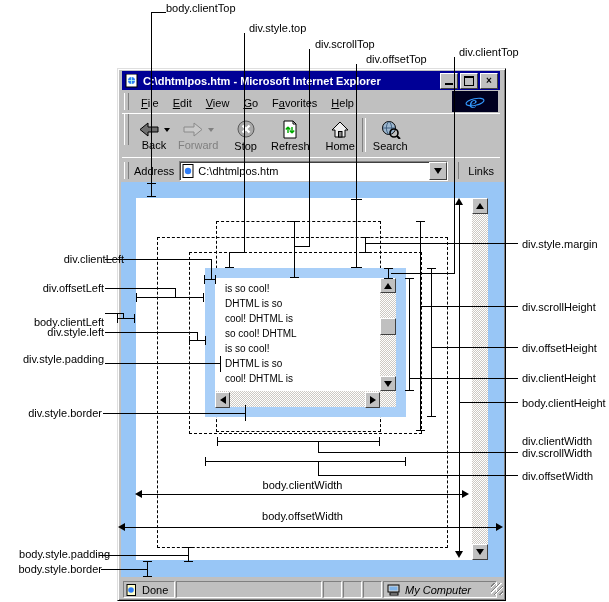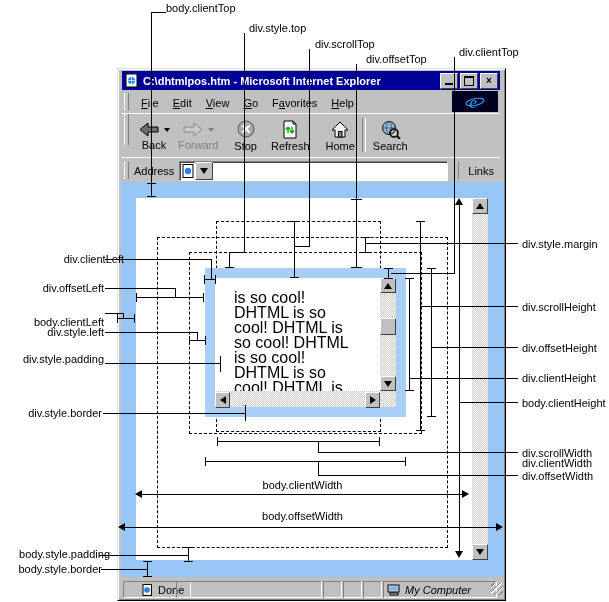--- a/index.html
+++ b/index.html
@@ -59,21 +59,21 @@
   #body-scroll{position:absolute;left:472px;top:198px;width:16px;height:362px;z-index:1;}
   .sbtn{position:absolute;display:flex;align-items:center;justify-content:center;}
   .tri-u{width:0;height:0;border:4px solid transparent;border-bottom:6px solid #000;border-top:none;}
   .tri-d{width:0;height:0;border:4px solid transparent;border-top:6px solid #000;border-bottom:none;}
   .tri-l{width:0;height:0;border:4px solid transparent;border-right:6px solid #000;border-left:none;}
   .tri-r{width:0;height:0;border:4px solid transparent;border-left:6px solid #000;border-right:none;}
   
   #cool-div{position:absolute;left:205px;top:268px;width:201px;height:149px;background:#a9cff8;z-index:3;}
   #cool-white{position:absolute;left:215px;top:278px;width:181px;height:129px;background:#fff;z-index:3;}
   #cool-text{position:absolute;left:215px;top:278px;width:165px;height:113px;overflow:hidden;z-index:3;
-             font-size:16px;line-height:15px;white-space:pre-line;padding-left:7px;box-sizing:border-box;margin:12px;}
+             font-size:10px;line-height:15px;white-space:pre-line;padding-left:7px;box-sizing:border-box;margin:3px;}
   
   #statusbar{position:absolute;left:121px;top:579px;width:383px;height:20px;background:#c0c0c0;z-index:1;}
   .spanel{position:absolute;top:2px;height:15px;border:1px solid;border-color:#808080 #fff #fff #808080;
           display:flex;align-items:center;font-size:11px;}
   #resize-grip{position:absolute;right:1px;top:4px;width:12px;height:12px;
     background:repeating-linear-gradient(135deg,transparent 0 2px,#808080 2px 3px,#fff 3px 4px);}
 </style>
 </head>
 <body>
 
@@ -166,20 +166,21 @@
   </div>
 
   <div id="addressbar">
     <span class="grip"></span>
     <span id="address-label">Address</span>
     <span id="address-combo">
       <svg width="13" height="14" style="margin-left:2px">
         <rect x="1" y="0.5" width="10" height="13" fill="#fff" stroke="#000"></rect>
         <circle cx="6" cy="7" r="3.2" fill="#2f7df6"></circle>
       </svg>
+      <span id="address-text">C:\dhtmlpos.htm</span>
       <span id="address-drop" class="raised">
           <span class="tri-d"></span>
         </span>
     </span>
     <span class="grip" style="margin-left:6px"></span>
     <span id="links-label">Links</span>
   </div>
 
   <div id="body-border"></div>
   <div id="body-white"></div>
@@ -217,21 +218,21 @@
 
   <div class="hatch" style="position:absolute;left:215px;top:391px;width:181px;height:16px;z-index:4;"></div>
   <span class="sbtn raised" style="left:215px;top:392px;width:13px;height:14px;z-index:4;">
       <span class="tri-l"></span>
     </span>
   <span class="sbtn raised" style="left:365px;top:392px;width:13px;height:14px;z-index:4;">
       <span class="tri-r"></span>
     </span>
 
   <div id="statusbar">
-    <span class="spanel" style="left:2px;width:50px;padding-left:16px;">
+    <span class="spanel" style="left:2px;width:50px;">
       <svg width="11" height="12" style="margin-left:2px">
         <rect x="1" y="0.5" width="8.5" height="11" fill="#ffffcc" stroke="#000"></rect>
         <circle cx="5" cy="6" r="2.8" fill="#2f7df6"></circle>
       </svg>
       <span style="margin-left:5px">Done</span>
     </span>
     <span class="spanel" style="left:55px;width:144px;"></span>
     <span class="spanel" style="left:202px;width:17px;"></span>
     <span class="spanel" style="left:222px;width:17px;"></span>
     <span class="spanel" style="left:242px;width:17px;"></span>
@@ -368,21 +369,21 @@
   <div class="ann r" style="left:0;width:104px;top:316px;">body.clientLeft</div>
   <div class="ann r" style="left:0;width:104px;top:326px;">div.style.left</div>
   <div class="ann r" style="left:0;width:104px;top:353px;">div.style.padding</div>
   <div class="ann r" style="left:0;width:102px;top:407px;">div.style.border</div>
 
   <div class="ann" style="left:522px;top:238px;">div.style.margin</div>
   <div class="ann" style="left:522px;top:301px;">div.scrollHeight</div>
   <div class="ann" style="left:522px;top:342px;">div.offsetHeight</div>
   <div class="ann" style="left:522px;top:372px;">div.clientHeight</div>
   <div class="ann" style="left:522px;top:397px;">body.clientHeight</div>
-  <div class="ann" style="left:522px;top:457px;">div.clientWidth</div>
+  <div class="ann" style="left:522px;top:435px;">div.clientWidth</div>
   <div class="ann" style="left:522px;top:447px;">div.scrollWidth</div>
   <div class="ann" style="left:522px;top:470px;">div.offsetWidth</div>
 
   <div class="ann c" style="left:215px;width:175px;top:479px;">body.clientWidth</div>
   <div class="ann c" style="left:215px;width:175px;top:510px;">body.offsetWidth</div>
 
   <div class="ann r" style="left:8px;width:102px;top:548px;">body.style.padding</div>
   <div class="ann r" style="left:4px;width:98px;top:563px;">body.style.border</div>
 
 </div>

